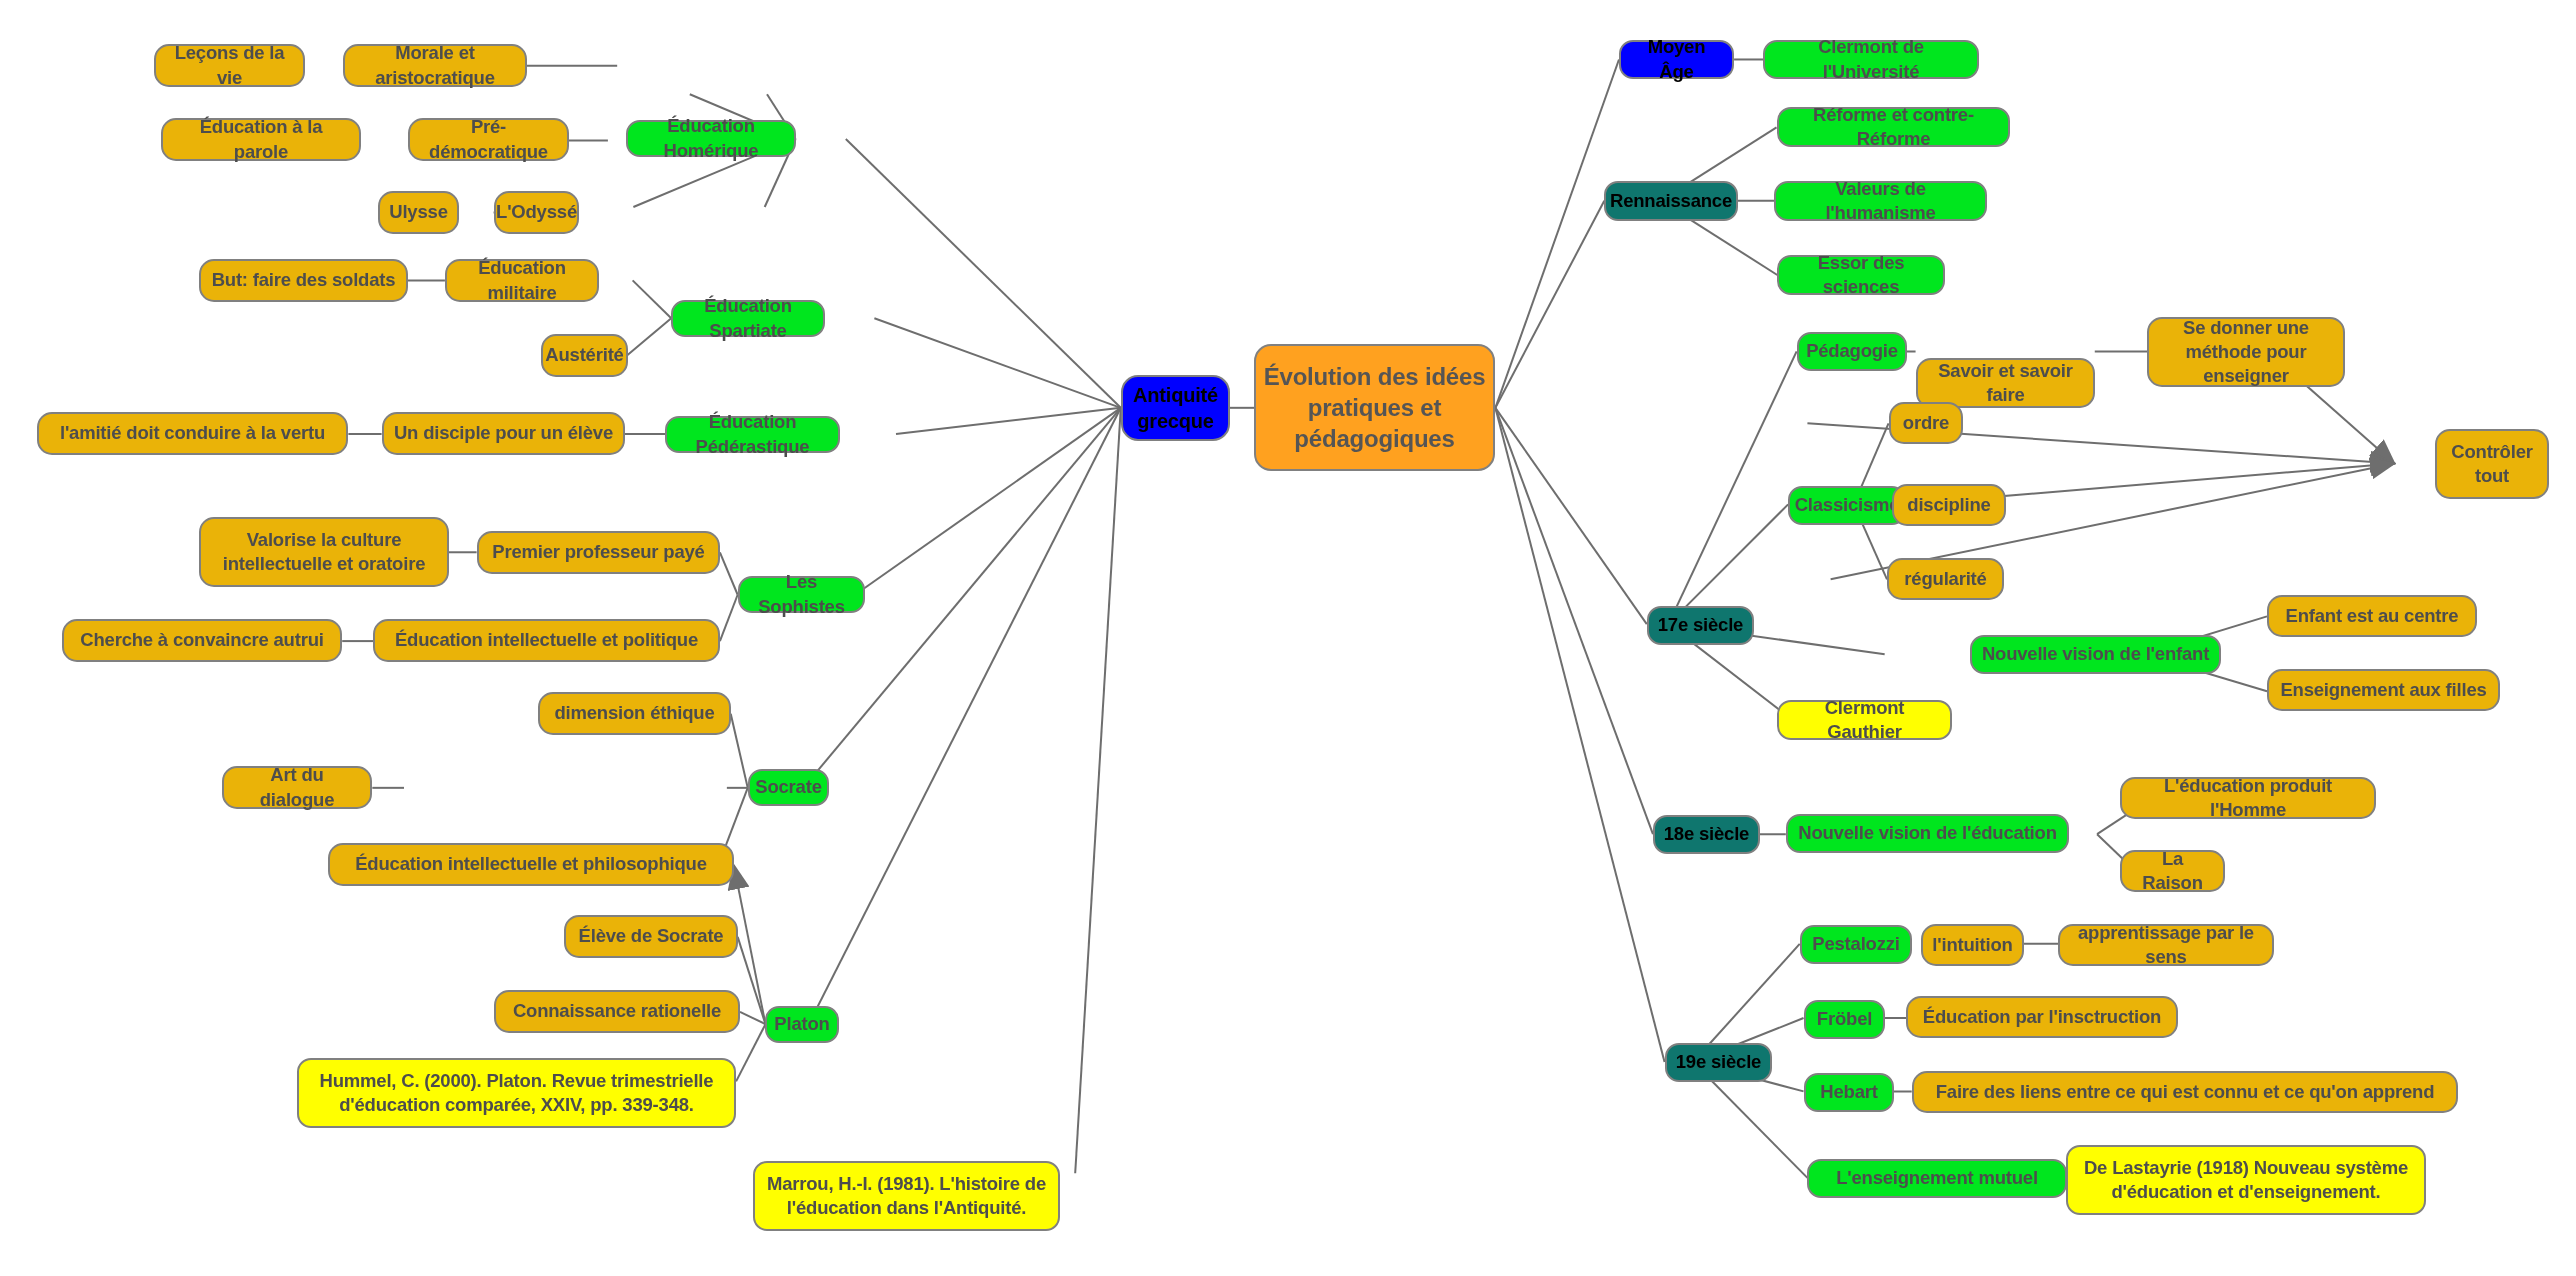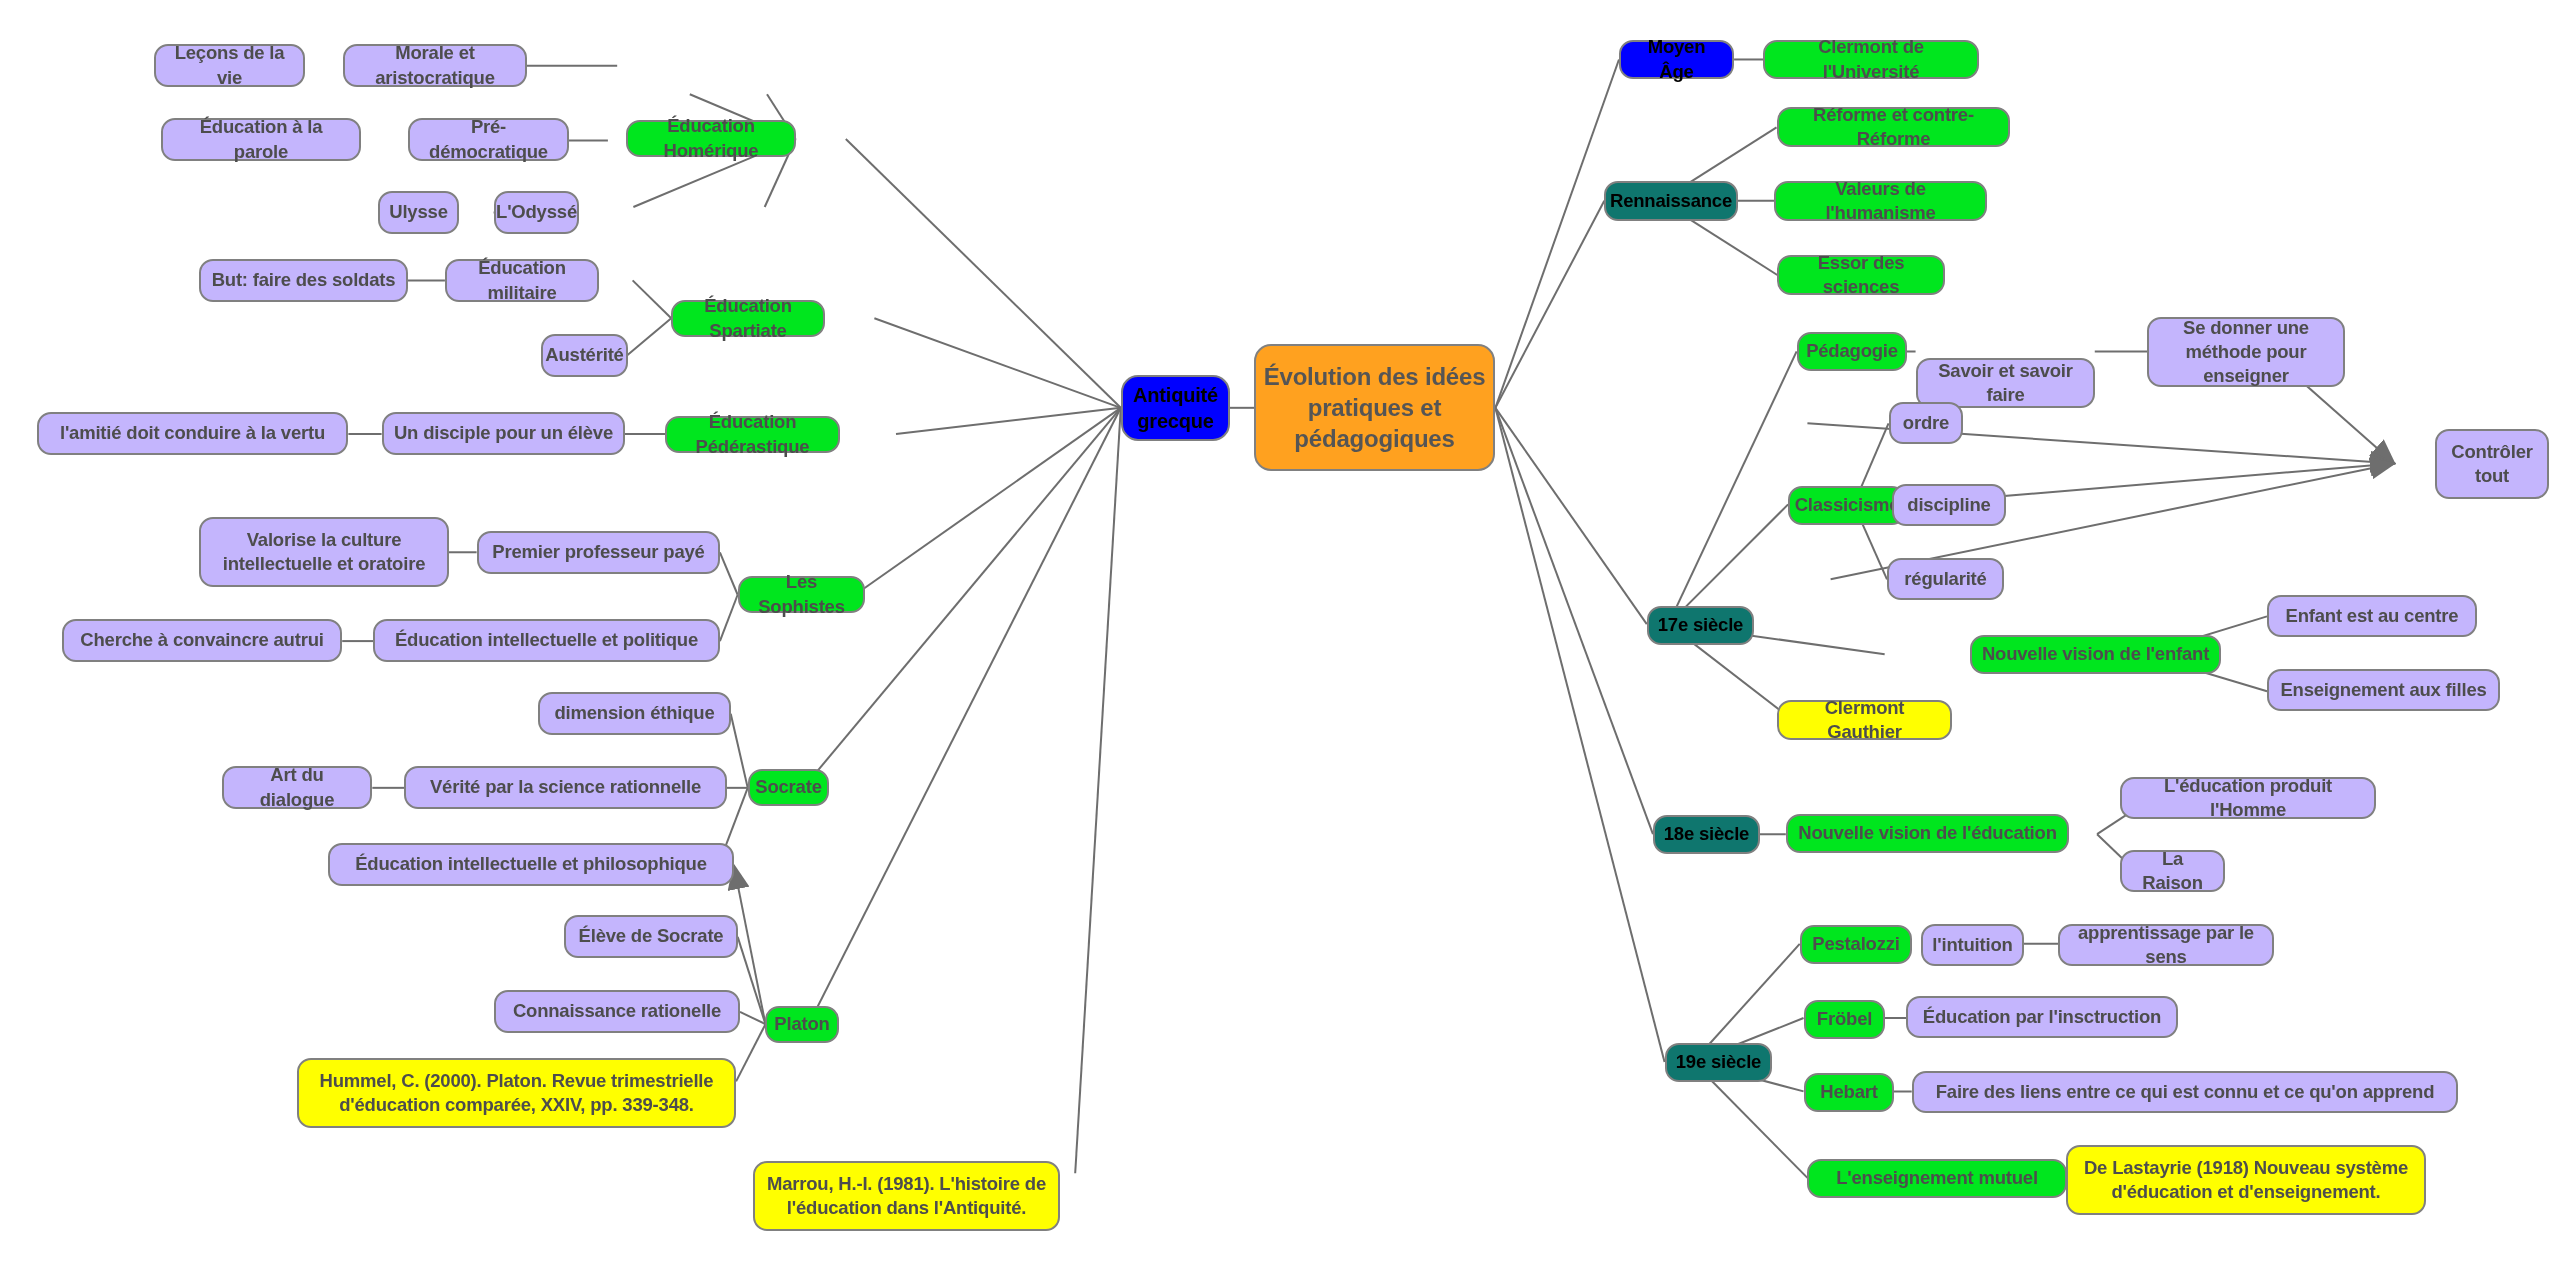--- a/index.html
+++ b/index.html
@@ -2,21 +2,21 @@
 <html style="font-size:12.4px"><head>
 <meta charset="utf-8">
 <style>
   html,body{margin:0;padding:0;background:#ffffff;}
   body{font-family:"Liberation Sans",sans-serif;}
   #canvas{position:relative;width:2576px;height:1276px;background:#ffffff;overflow:hidden;}
   #edges{position:absolute;left:0;top:0;width:2576px;height:1276px;pointer-events:none;}
   .node{position:absolute;box-sizing:border-box;display:flex;align-items:center;justify-content:center;
         text-align:center;border:2.3px solid #808080;border-radius:14px;color:#4d4d4d;
         font-weight:bold;line-height:1.30;padding:3.1px 7.7px;letter-spacing:-0.2px;}
-  .n-gray{background:#c4b5fd;}
+  .n-gray{background:#eab308;border-radius:15px;}
   .n-green{background:#00e61e;}
   .n-yellow{background:#ffff00;}
   .n-blue{background:#0000ff;color:#000000;}
   .n-blue2{background:#0f766e;color:#000000;}
   .n-orange{background:#ffa11f;color:#555555;}
   .root{border-radius:17px;font-size:24px;justify-content:flex-end;}
   .big{font-size:20px;}
   .mid{font-size:18.5px;}
 </style>
 </head>
@@ -189,23 +189,20 @@
   <div class="node n-gray mid" style="left:62px;top:619px;width:280px;height:43px;">
     <span>Cherche à convaincre autrui</span>
   </div>
 
   <div class="node n-green mid" style="left:748px;top:769px;width:81px;height:37px;">
     <span>Socrate</span>
   </div>
   <div class="node n-gray mid" style="left:538px;top:692px;width:193px;height:43px;">
     <span>dimension éthique</span>
   </div>
-  <div class="node n-gray mid" style="left:404px;top:766px;width:323px;height:43px;">
-    <span>Vérité par la science rationnelle</span>
-  </div>
   <div class="node n-gray mid" style="left:222px;top:766px;width:150px;height:43px;">
     <span>Art du dialogue</span>
   </div>
 
   <div class="node n-green mid" style="left:765px;top:1006px;width:74px;height:37px;">
     <span>Platon</span>
   </div>
   <div class="node n-gray mid" style="left:328px;top:843px;width:406px;height:43px;">
     <span>Éducation intellectuelle et philosophique</span>
   </div>

